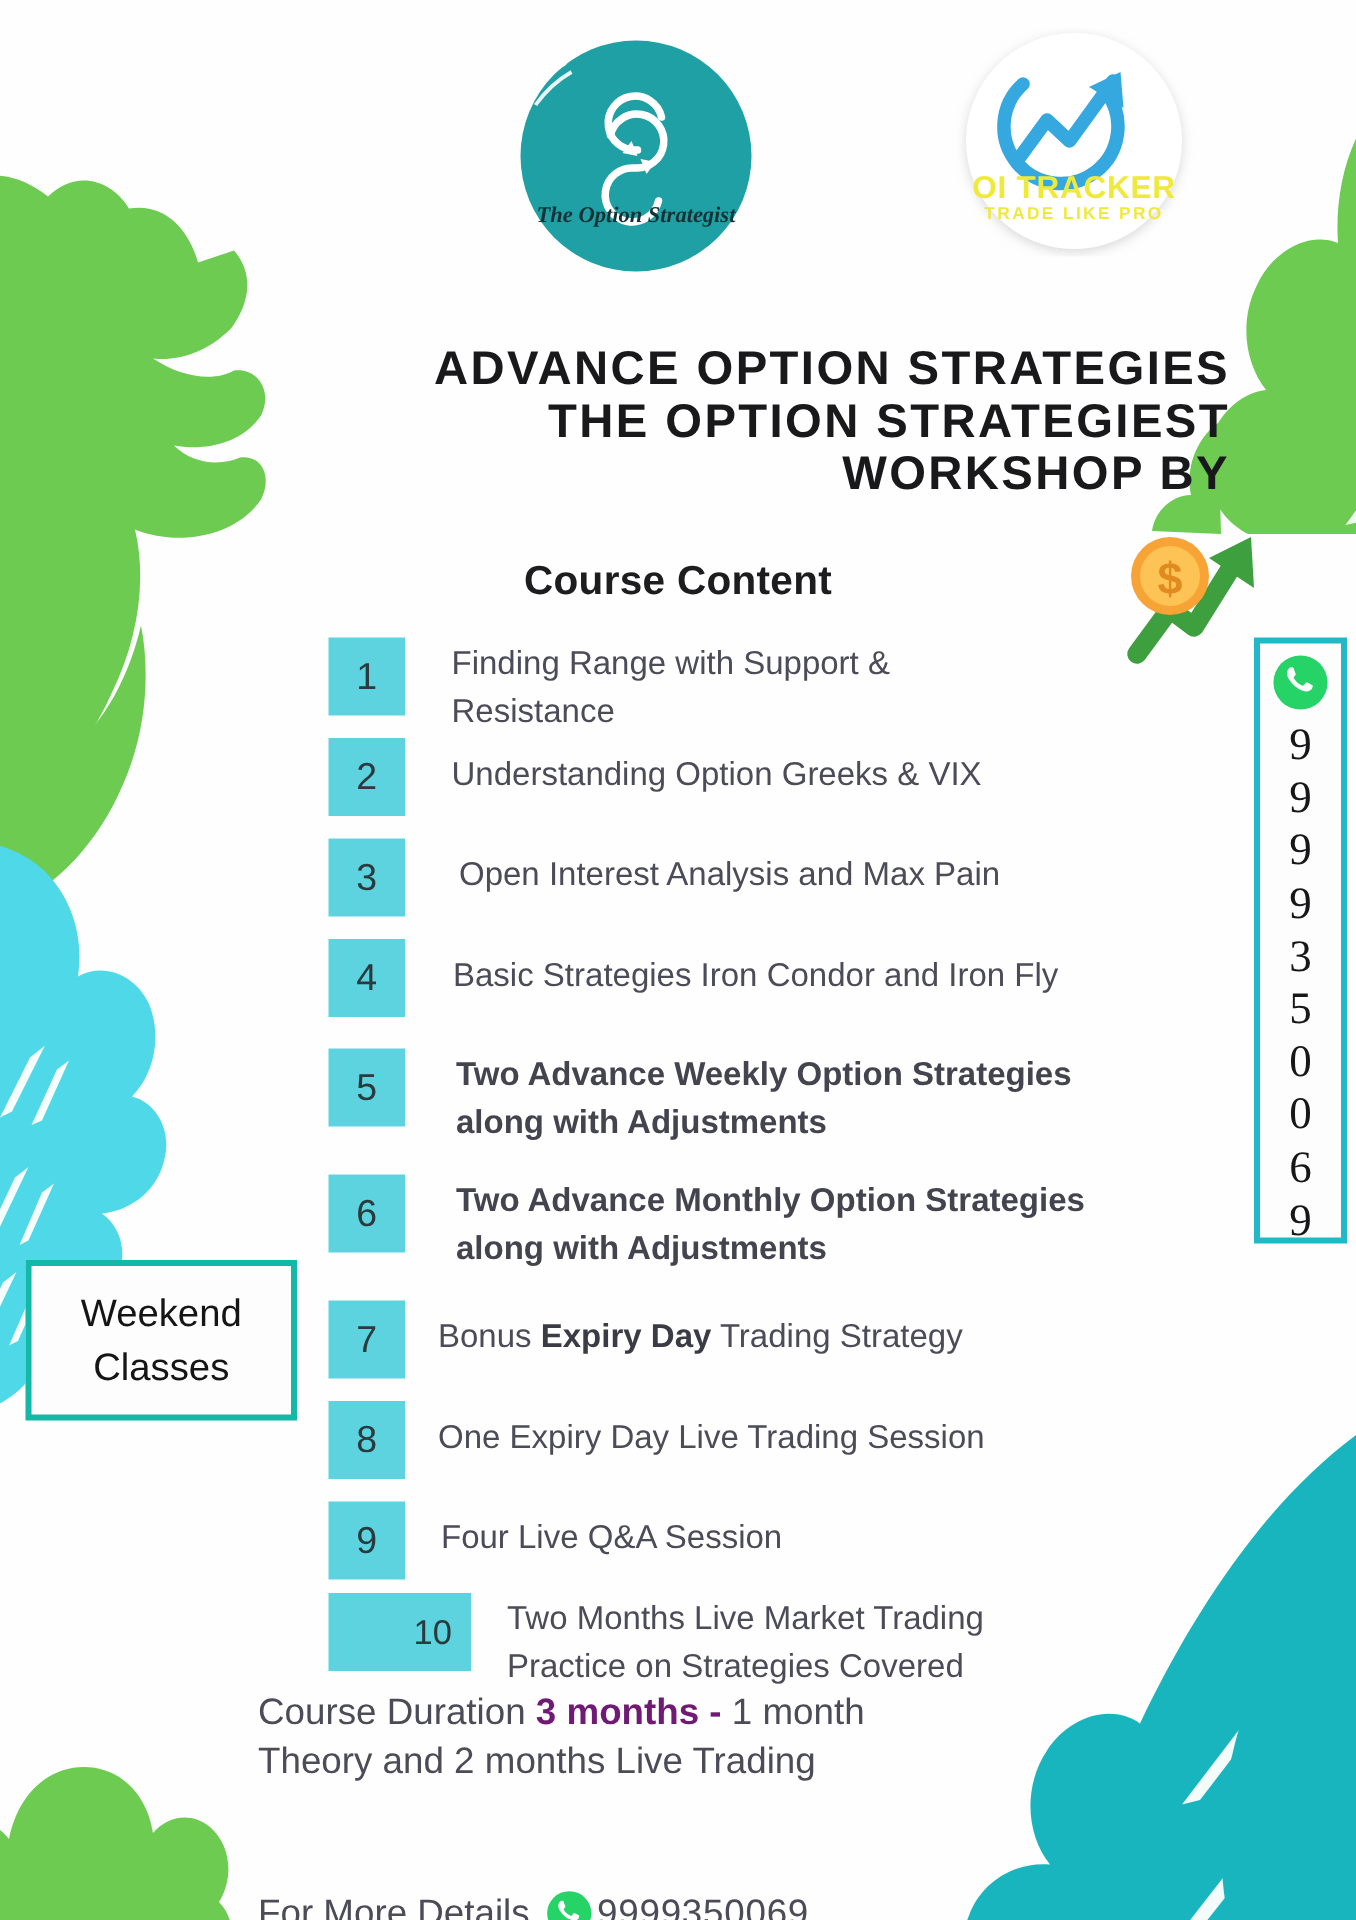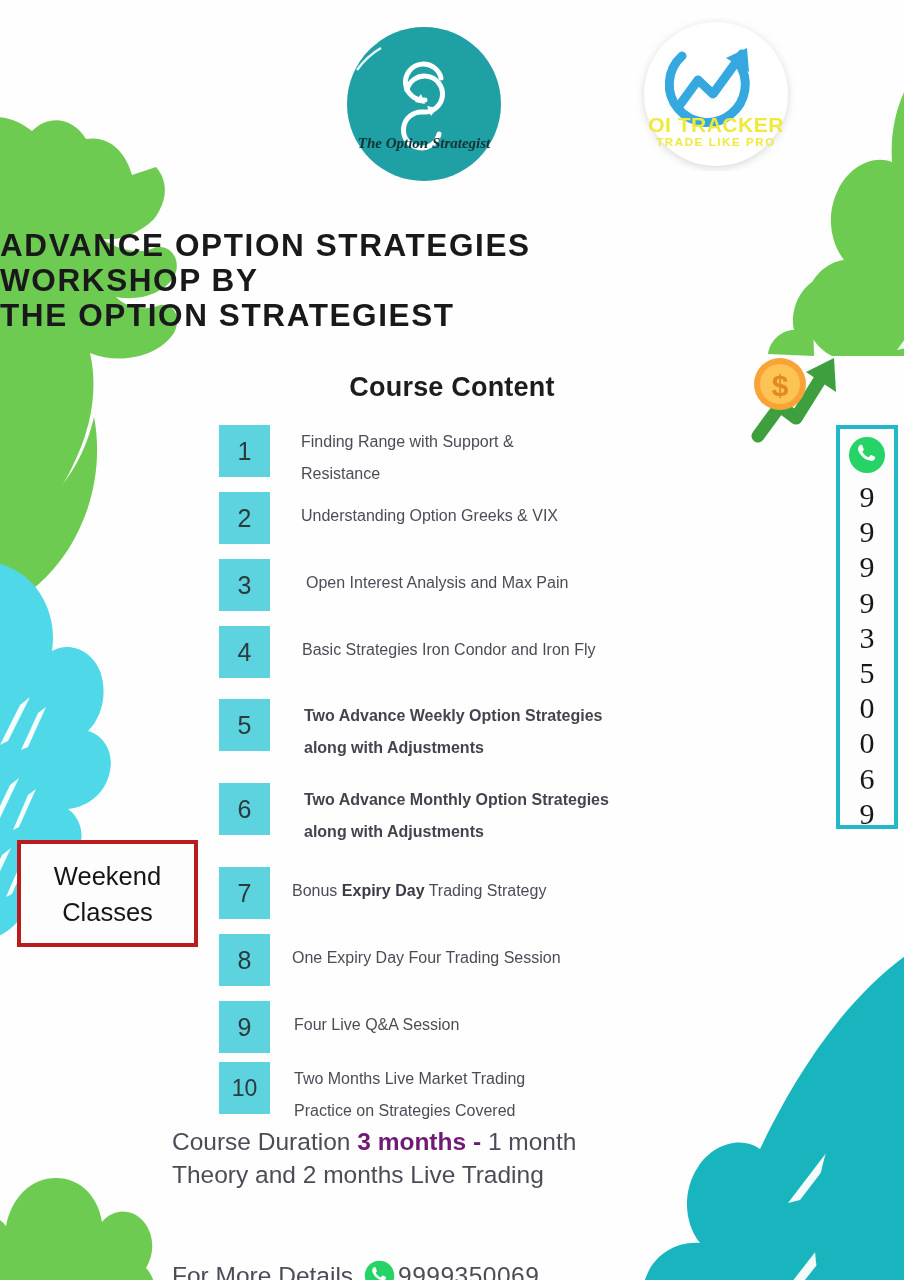--- a/index.html
+++ b/index.html
@@ -30,21 +30,21 @@
   #logo-option-strategist{
     position:absolute;left:343px;top:24px;width:163px;height:163px;
   }
   #logo-oi-tracker{
     position:absolute;left:630px;top:18px;width:172px;height:153px;
   }
 
   
   #headline{
     position:absolute;left:0;top:228px;width:820px;
-    text-align:left;
+    text-align:right;
     color:#19191b;
     font-weight:bold;
     font-size:31.5px;
     letter-spacing:1.6px;
     line-height:35px;
     font-family:"Liberation Sans", sans-serif;
   }
   #headline .ln{display:block;white-space:nowrap;}
 
   #course-content-title{
@@ -71,39 +71,39 @@
   .num-badge{
     width:51px;height:52px;
     background:#5CD3DE;
     color:#2a3a3d;
     font-size:25px;
     font-weight:400;
     display:flex;align-items:center;justify-content:center;
     flex:0 0 auto;
     font-family:"Liberation Sans", sans-serif;
   }
-  .num-badge.ten{font-size:23px;}
+  .num-badge.ten{font-size:23px;padding-left:44px;}
   .item-text{
     margin-left:31px;
     color:#4c4c58;
-    font-size:16px;
+    font-size:22px;
     line-height:32px;
     font-weight:400;
     padding-top:1px;
     white-space:pre-line;
   }
   .item-text.bold{font-weight:bold;color:#44444f;}
   .item-text .b{font-weight:bold;color:#3b3b46;}
   .item-text.single{padding-top:8px;}
 
   
   #weekend-classes-box{
     position:absolute;left:17px;top:840px;
     width:173px;height:99px;
-    border:4px solid #b91c1c;
+    border:4px solid #14b8a6;
     background:#fdfdfd;
     display:flex;flex-direction:column;
     align-items:center;justify-content:center;
     color:#151515;
     font-size:25.5px;
     line-height:36px;
     text-align:center;
   }
 
   
@@ -224,22 +224,22 @@
     <circle cx="86" cy="76" r="72" fill="#ffffff" filter="url(#softshadow)"></circle>
     <path d="M52 38 a38 38 0 1 0 56 6" stroke="#35A8E0" stroke-width="9" fill="none" stroke-linecap="round"></path>
     <polyline points="49,88 68,62 83,76 112,36" stroke="#35A8E0" stroke-width="9" fill="none" stroke-linecap="round" stroke-linejoin="round"></polyline>
     <polygon points="117,30 119,54 96,40" fill="#35A8E0"></polygon>
     <text x="86" y="114" text-anchor="middle" fill="#EFE93C" font-family="'Liberation Sans', sans-serif" font-size="21" font-weight="bold" letter-spacing="0.5">OI TRACKER</text>
     <text x="86" y="128" text-anchor="middle" fill="#EFE93C" font-family="'Liberation Sans', sans-serif" font-size="11.5" font-weight="bold" letter-spacing="1.6">TRADE LIKE PRO</text>
   </svg>
 
   <div id="headline">
     <span class="ln">ADVANCE OPTION STRATEGIES</span>
+    <span class="ln">THE OPTION STRATEGIEST</span>
     <span class="ln">WORKSHOP BY</span>
-    <span class="ln">THE OPTION STRATEGIEST</span>
   </div>
 
   <div id="course-content-title">Course Content</div>
 
   <svg id="coin-arrow-graphic" viewBox="0 0 108 98" xmlns="http://www.w3.org/2000/svg">
     <polyline points="18,88 40,58 56,70 86,22" stroke="#3D9F3D" stroke-width="13" fill="none" stroke-linejoin="round" stroke-linecap="round"></polyline>
     <polygon points="94,10 96,44 66,24" fill="#3D9F3D"></polygon>
     <circle cx="40" cy="36" r="26" fill="#F7A335"></circle>
     <circle cx="40" cy="36" r="20" fill="#FDC355"></circle>
     <text x="40" y="48" text-anchor="middle" fill="#E08A20" font-family="'Liberation Sans', sans-serif" font-size="30" font-weight="bold">$</text>
@@ -280,21 +280,21 @@
 along with Adjustments</div>
     </div>
 
     <div class="course-item" style="top:442px;left:0px;">
       <div class="num-badge">7</div>
       <div class="item-text single" style="margin-left:22px;"><span>Bonus </span><span class="b">Expiry Day</span><span> Trading Strategy</span></div>
     </div>
 
     <div class="course-item" style="top:509px;left:0px;">
       <div class="num-badge">8</div>
-      <div class="item-text single" style="margin-left:22px;">One Expiry Day Four Trading Session</div>
+      <div class="item-text single" style="margin-left:22px;">One Expiry Day Live Trading Session</div>
     </div>
 
     <div class="course-item" style="top:576px;left:0px;">
       <div class="num-badge">9</div>
       <div class="item-text single" style="margin-left:24px;">Four Live Q&amp;A Session</div>
     </div>
 
     <div class="course-item" style="top:637px;left:0px;">
       <div class="num-badge ten">10</div>
       <div class="item-text" style="margin-left:24px;">Two Months Live Market Trading

